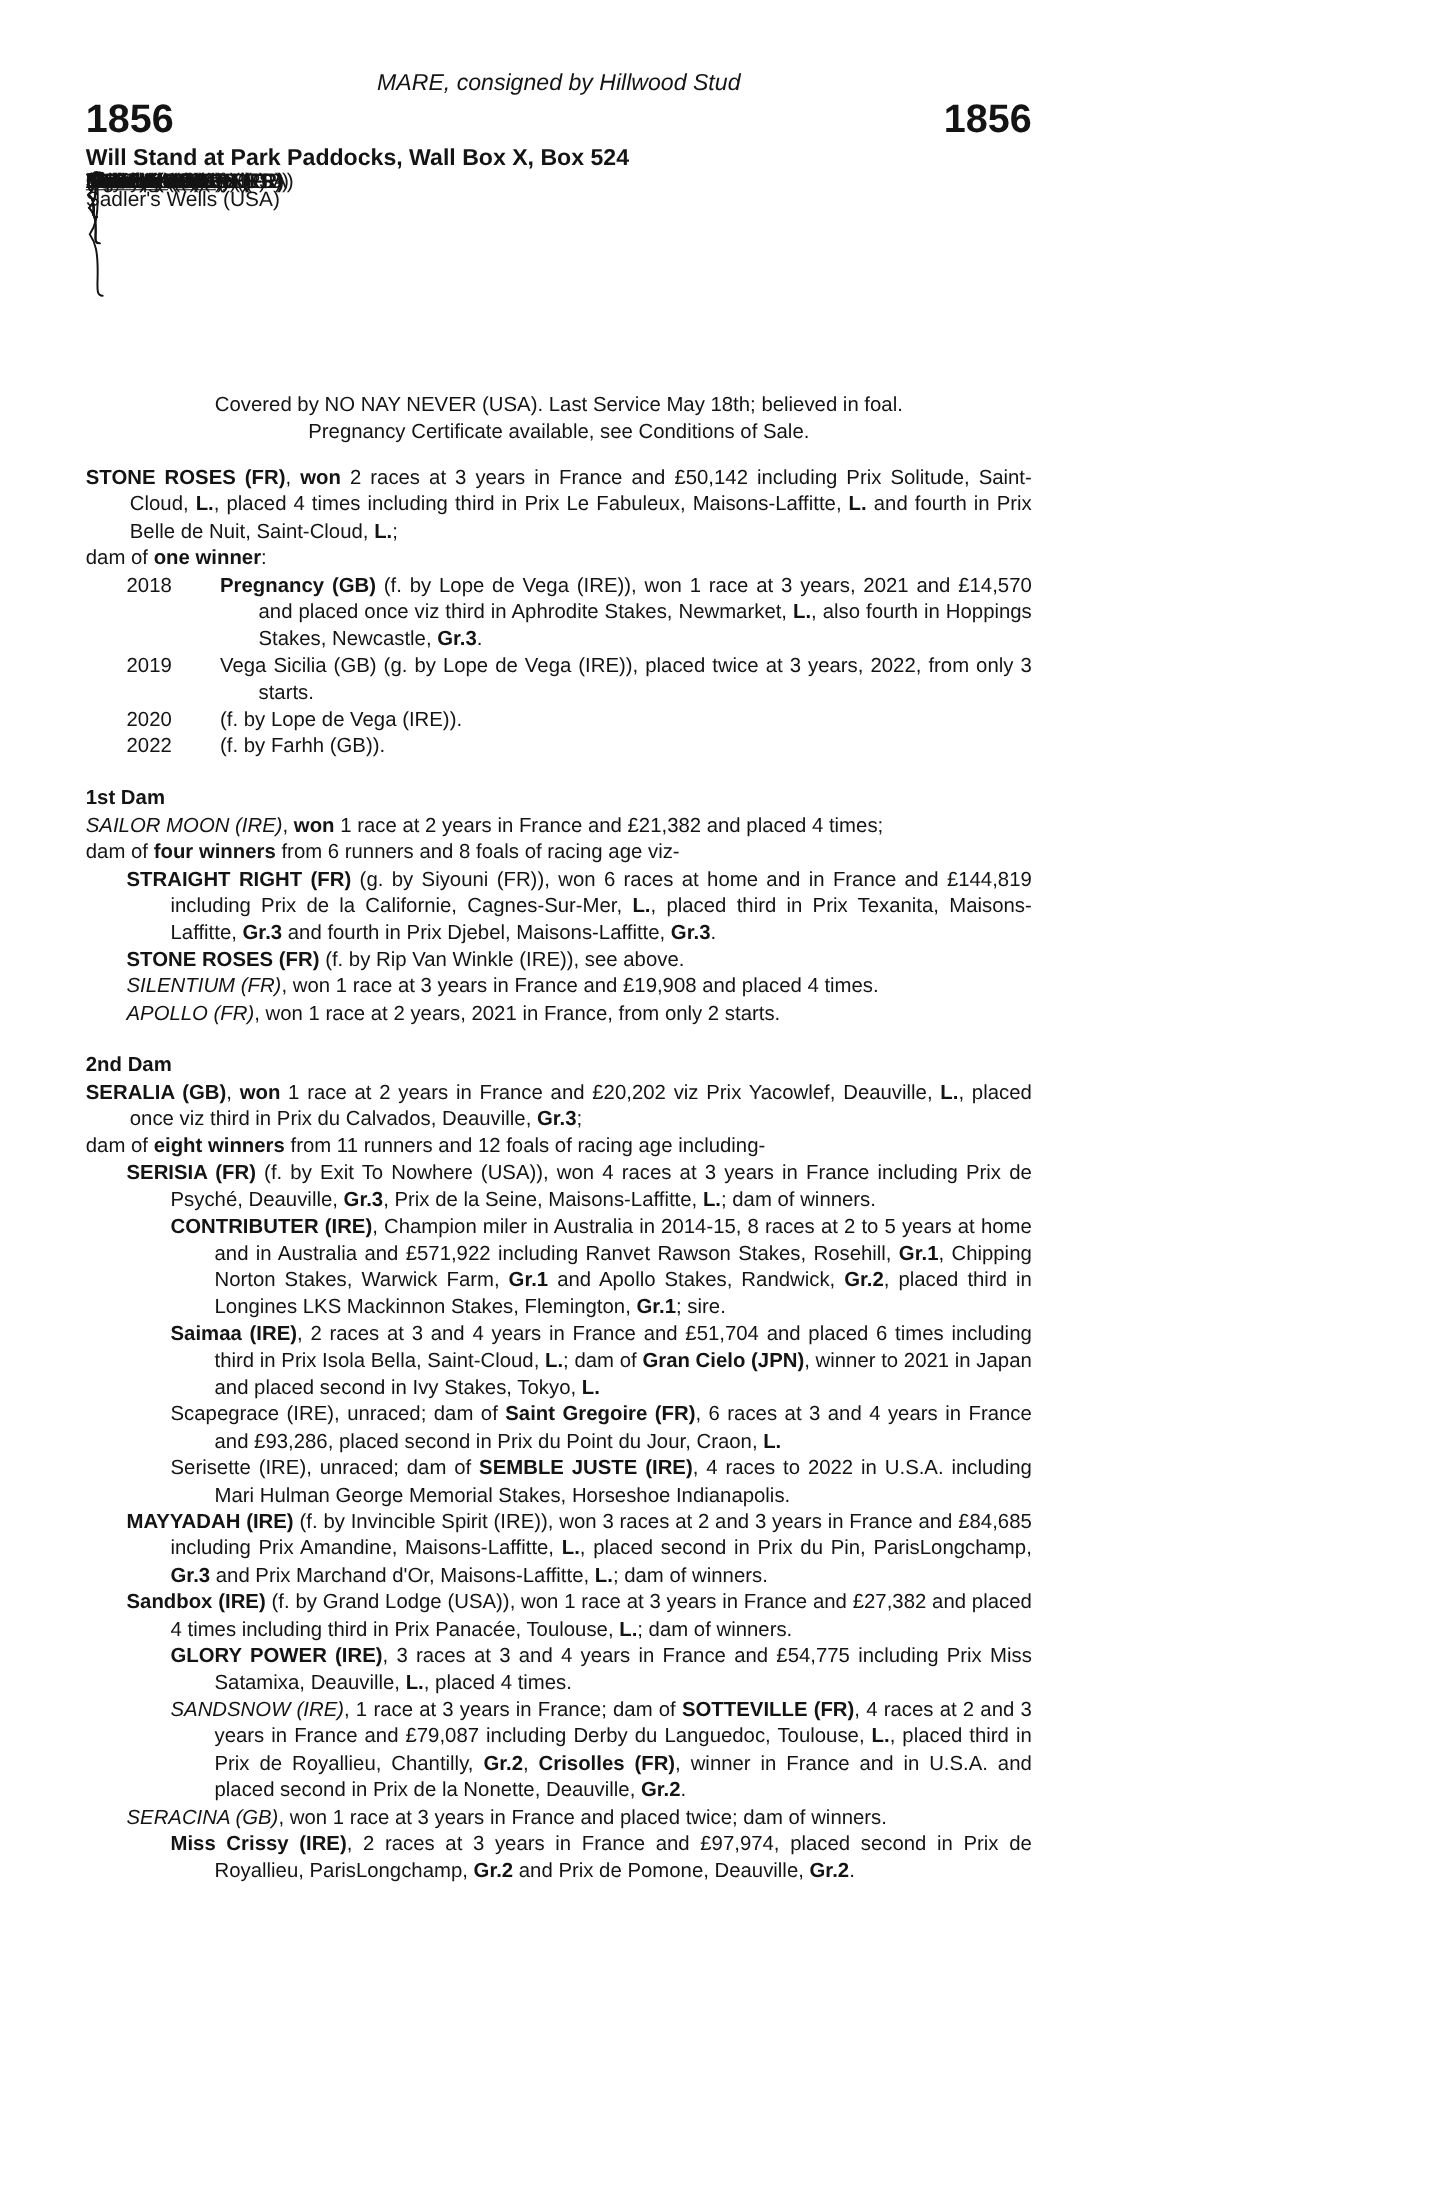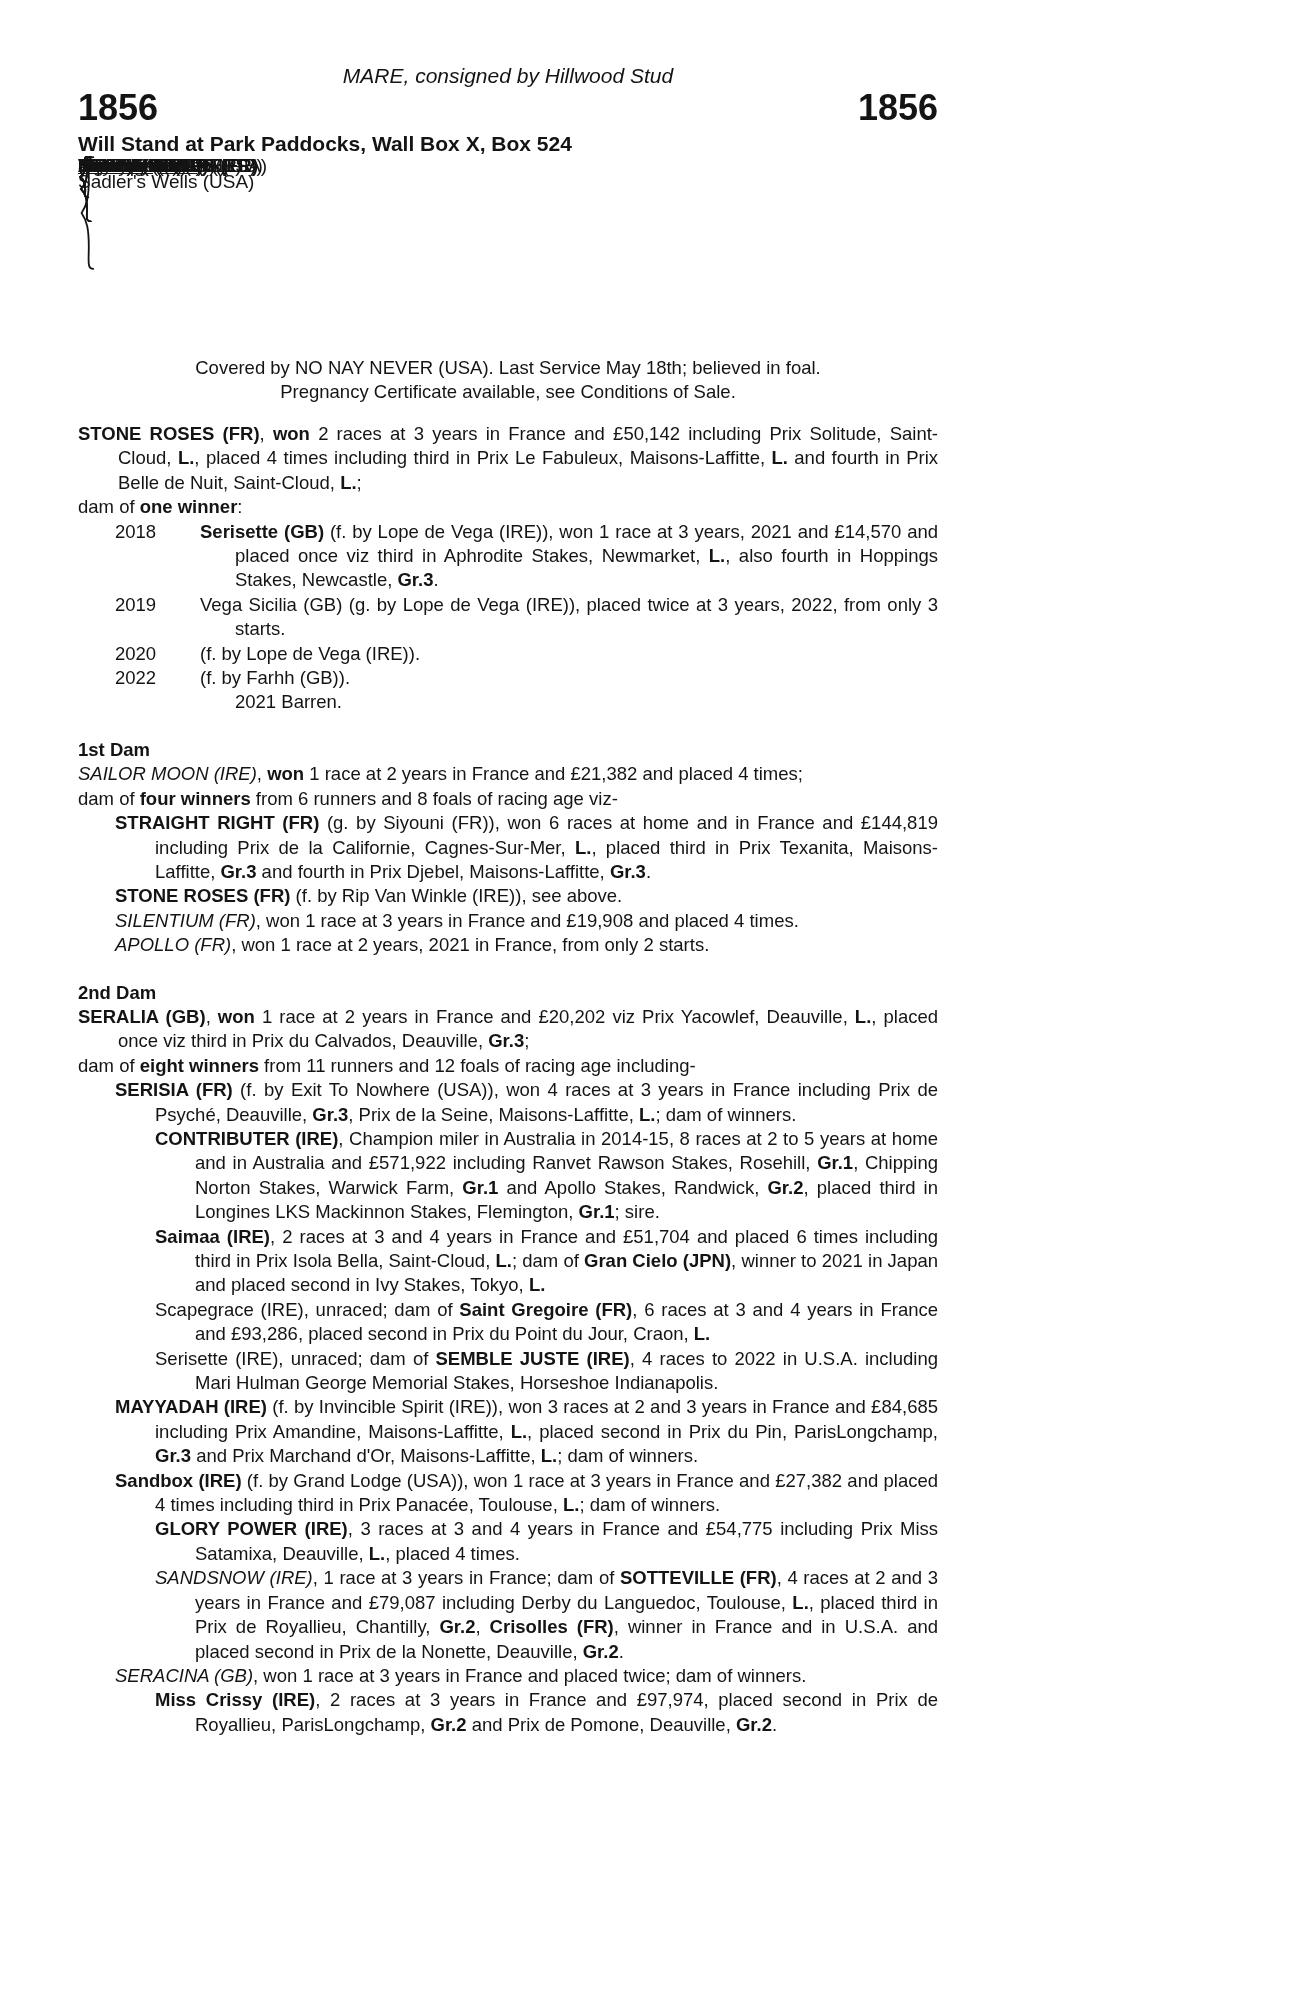--- a/index.html
+++ b/index.html
@@ -135,25 +135,24 @@
   </div>
 
   <div class="cover">
     <div>Covered by NO NAY NEVER (USA). Last Service May 18th; believed in foal.</div>
     <div>Pregnancy Certificate available, see Conditions of Sale.</div>
   </div>
 
   <div class="catalogue-body">
       <div class="p p0"><span class="b ">STONE ROSES (FR)</span><span class="">, </span><span class="b ">won</span><span class=""> 2 races at 3 years in France and £50,142 including Prix Solitude, Saint-Cloud, </span><span class="b ">L.</span><span class="">, placed 4 times including third in Prix Le Fabuleux, Maisons-Laffitte, </span><span class="b ">L.</span><span class=""> and fourth in Prix Belle de Nuit, Saint-Cloud, </span><span class="b ">L.</span><span class="">;</span></div>
       <div class="p p0"><span class="">dam of </span><span class="b ">one winner</span><span class="">:</span></div>
-      <div class="p py"><span class="year">2018</span><span class="b ">Serisette (GB)</span><span class=""> (f. by Lope de Vega (IRE)), won 1 race at 3 years, 2021 and £14,570 and placed once viz third in Aphrodite Stakes, Newmarket, </span><span class="b ">L.</span><span class="">, also fourth in Hoppings Stakes, Newcastle, </span><span class="b ">Gr.3</span><span class="">.</span></div>
+      <div class="p py"><span class="year">2018</span><span class="b ">Pregnancy (GB)</span><span class=""> (f. by Lope de Vega (IRE)), won 1 race at 3 years, 2021 and £14,570 and placed once viz third in Aphrodite Stakes, Newmarket, </span><span class="b ">L.</span><span class="">, also fourth in Hoppings Stakes, Newcastle, </span><span class="b ">Gr.3</span><span class="">.</span></div>
       <div class="p py"><span class="year">2019</span><span class="">Vega Sicilia (GB) (g. by Lope de Vega (IRE)), placed twice at 3 years, 2022, from only 3 starts.</span></div>
       <div class="p py"><span class="year">2020</span><span class="">(f. by Lope de Vega (IRE)).</span></div>
       <div class="p py"><span class="year">2022</span><span class="">(f. by Farhh (GB)).</span></div>
-      <div class="p pflat"><span class="">2021 Barren.</span></div>
       <div class="p phead"><span class="b ">1st Dam</span></div>
       <div class="p p0"><span class="i">SAILOR MOON (IRE)</span><span class="">, </span><span class="b ">won</span><span class=""> 1 race at 2 years in France and £21,382 and placed 4 times;</span></div>
       <div class="p p0"><span class="">dam of </span><span class="b ">four winners</span><span class=""> from 6 runners and 8 foals of racing age viz-</span></div>
       <div class="p p1"><span class="b ">STRAIGHT RIGHT (FR)</span><span class=""> (g. by Siyouni (FR)), won 6 races at home and in France and £144,819 including Prix de la Californie, Cagnes-Sur-Mer, </span><span class="b ">L.</span><span class="">, placed third in Prix Texanita, Maisons-Laffitte, </span><span class="b ">Gr.3</span><span class=""> and fourth in Prix Djebel, Maisons-Laffitte, </span><span class="b ">Gr.3</span><span class="">.</span></div>
       <div class="p p1"><span class="b ">STONE ROSES (FR)</span><span class=""> (f. by Rip Van Winkle (IRE)), see above.</span></div>
       <div class="p p1"><span class="i">SILENTIUM (FR)</span><span class="">, won 1 race at 3 years in France and £19,908 and placed 4 times.</span></div>
       <div class="p p1"><span class="i">APOLLO (FR)</span><span class="">, won 1 race at 2 years, 2021 in France, from only 2 starts.</span></div>
       <div class="p phead"><span class="b ">2nd Dam</span></div>
       <div class="p p0"><span class="b ">SERALIA (GB)</span><span class="">, </span><span class="b ">won</span><span class=""> 1 race at 2 years in France and £20,202 viz Prix Yacowlef, Deauville, </span><span class="b ">L.</span><span class="">, placed once viz third in Prix du Calvados, Deauville, </span><span class="b ">Gr.3</span><span class="">;</span></div>
       <div class="p p0"><span class="">dam of </span><span class="b ">eight winners</span><span class=""> from 11 runners and 12 foals of racing age including-</span></div>

